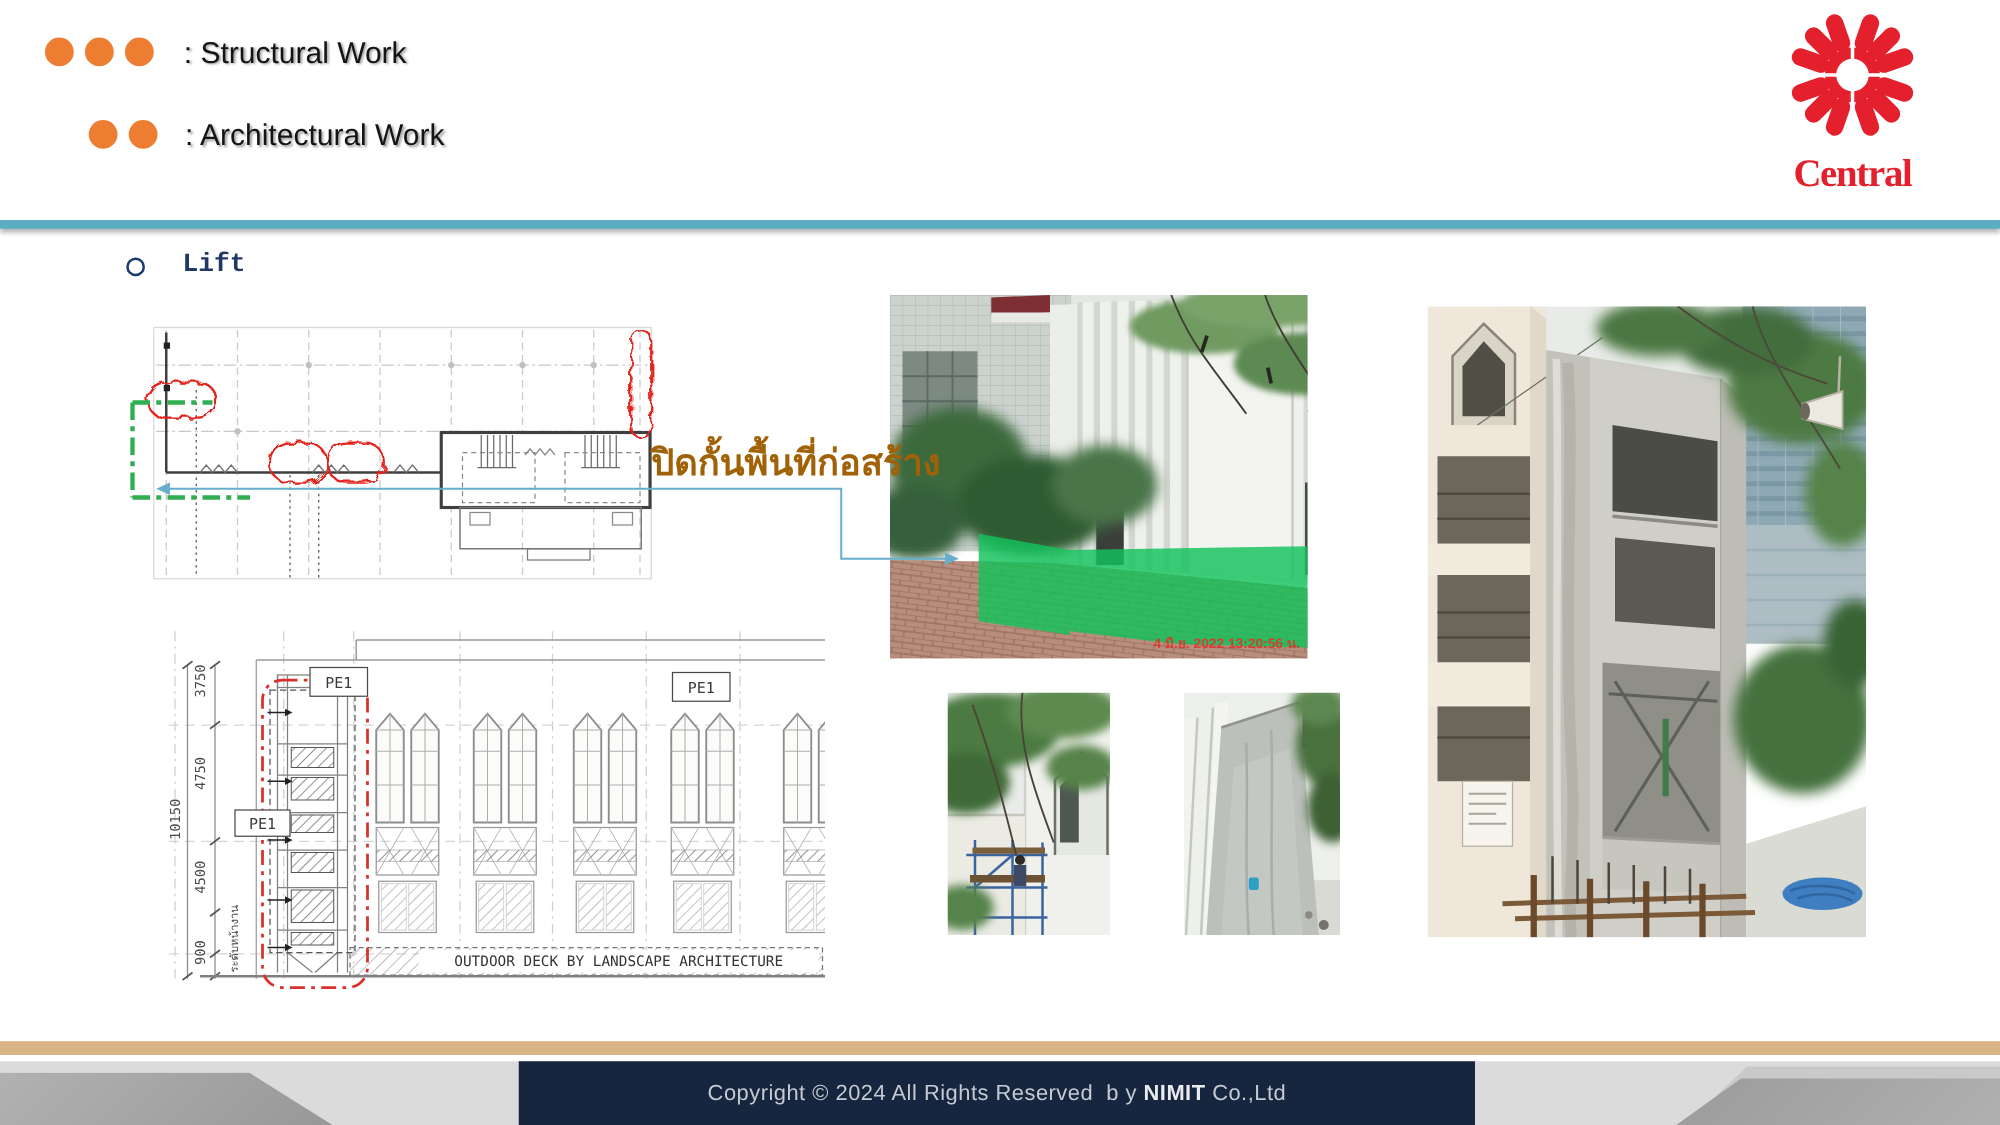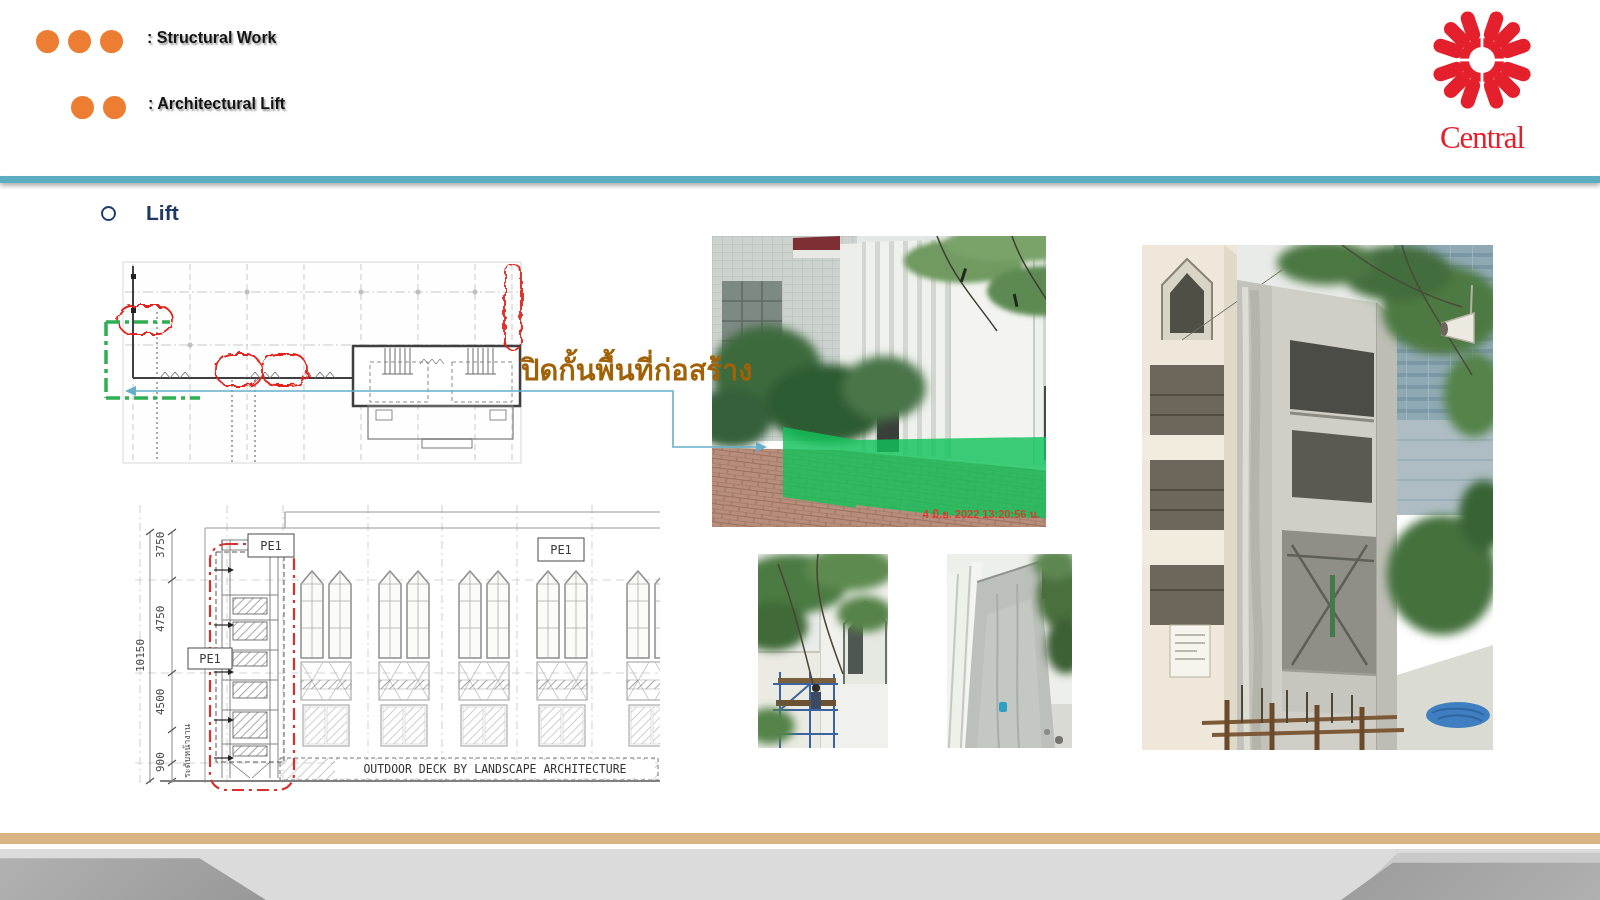--- a/index.html
+++ b/index.html
@@ -4,35 +4,35 @@
 <style>
   * { margin:0; padding:0; box-sizing:border-box; }
   html,body { width:1600px; height:900px; background:#fff; overflow:hidden;
               font-family:"Liberation Sans", sans-serif; }
   .slide { position:relative; width:1600px; height:900px; background:#ffffff; }
   .abs { position:absolute; }
 
   
   .dot { position:absolute; width:23px; height:23px; border-radius:50%; background:#ED7D31; top:0; }
   .legend-row { position:absolute; height:24px; }
-  .legend-label { position:absolute; left:111px; top:-1px; font-size:16px; font-weight:bold; color:#141414;
+  .legend-label { position:absolute; left:111px; top:-1px; font-size:24px; font-weight:normal; color:#141414;
                   text-shadow:1.5px 1.5px 2px rgba(0,0,0,0.40); white-space:nowrap; }
 
   
   .logo-box { left:1420px; top:4px; width:124px; text-align:center; }
-  .logo-brand { font-family:"Liberation Serif", serif; font-weight:normal; font-size:31px;
+  .logo-brand { font-family:"Liberation Serif", serif; font-weight:bold; font-size:31px;
                 color:#E4202C; letter-spacing:-1px; margin-top:0px; }
 
   
   .divider { left:0; top:176px; width:1600px; height:7px; background:#5BAEBF;
              box-shadow:0 3px 4px rgba(0,0,0,0.30); }
 
   
   .lift-bullet { left:101px; top:206px; width:15px; height:15px; border:2.5px solid #1C3A6E; border-radius:50%; }
-  .lift-label { left:146px; top:201px; font-size:21px; font-weight:bold; color:#1F3864; }
+  .lift-label { left:146px; top:201px; font-size:21px; font-weight:bold; color:#1F3864;font-family:Liberation Mono, monospace; }
 
   
   .annotation-text { left:521px; top:347px; font-size:29px; font-weight:600; color:#a16207; white-space:nowrap; }
 
   .photo { position:absolute; overflow:hidden; }
   .photo svg { display:block; }
   .timestamp { position:absolute; right:6px; bottom:4px; font-size:11px; font-weight:bold; color:#E0352B; opacity:.9; }
 
   svg.overlay { pointer-events:none; }
 
@@ -59,21 +59,21 @@
 
   <div class="legend-row abs" style="left:36px; top:30px; width:400px;">
     <span class="dot" style="left:0px"></span>
     <span class="dot" style="left:32px"></span>
     <span class="dot" style="left:64px"></span>
     <span class="legend-label">: Structural Work</span>
   </div>
   <div class="legend-row abs" style="left:71px; top:96px; width:400px;">
     <span class="dot" style="left:0px"></span>
     <span class="dot" style="left:32px"></span>
-    <span class="legend-label" style="left:77px">: Architectural Lift</span>
+    <span class="legend-label" style="left:77px">: Architectural Work</span>
   </div>
 
   <div class="abs logo-box">
     <svg width="112" height="112" viewBox="0 0 112 112">
       <g fill="#E4202C">
         <g transform="translate(56,56)">
           <g>
             <rect x="-7" y="-51" width="14" height="31" rx="7" transform="rotate(19)"></rect>
             <rect x="-7" y="-51" width="14" height="31" rx="7" transform="rotate(45)"></rect>
             <rect x="-7" y="-51" width="14" height="31" rx="7" transform="rotate(71)"></rect>
@@ -560,14 +560,17 @@
       <rect x="408" y="38" width="46" height="23" fill="#fff" stroke="#4a4a4a"></rect>
       <text x="431" y="54" text-anchor="middle">PE1</text>
     </g>
   </svg>
 
   <div class="abs gold-bar"></div>
   <div class="abs footer-strip"></div>
   <div class="abs trap-left"></div>
   <div class="abs trap-right-light"></div>
   <div class="abs trap-right"></div>
+  <div class="abs footer-navy">
+    <div class="footer-text"><span>Copyright © 2024 All Rights Reserved  b y </span><b>NIMIT</b><span> Co.,Ltd</span></div>
+  </div>
 
 </div>
 
 </body></html>

